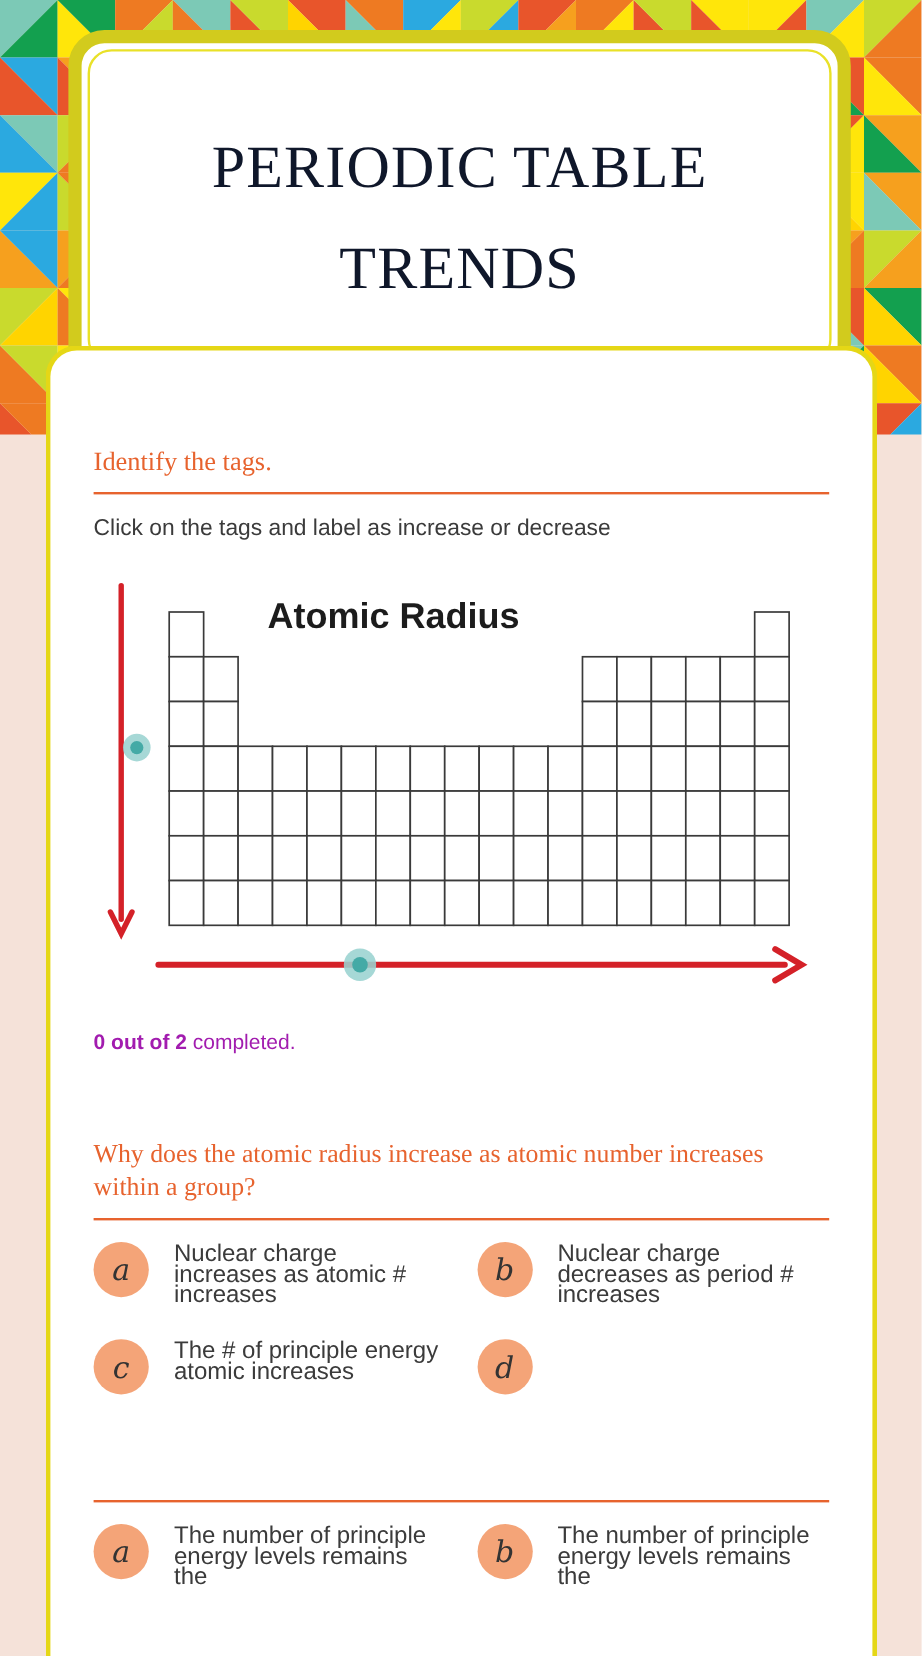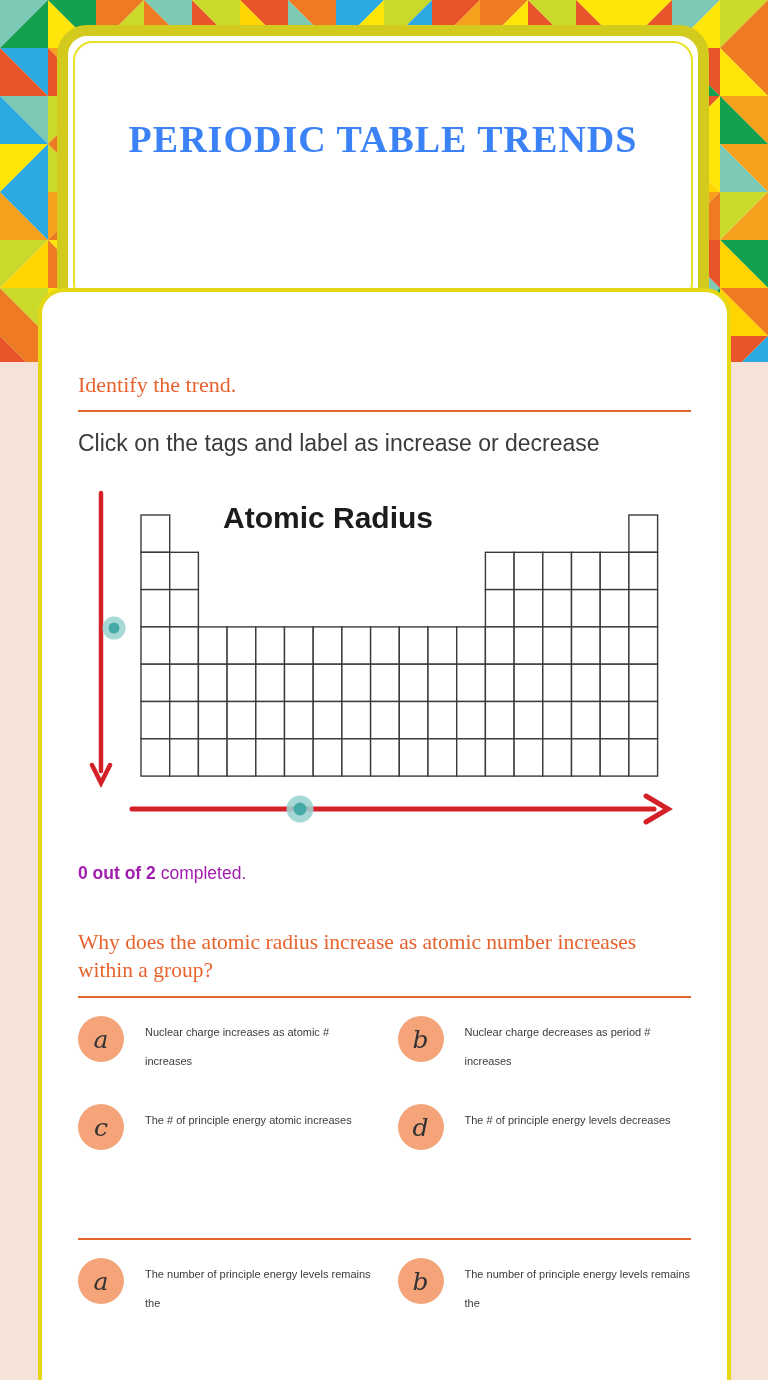--- a/index.html
+++ b/index.html
@@ -16,72 +16,72 @@
     position:absolute;left:57px;top:25px;width:630px;height:272px;
     background:#ffffff;border:11px solid #d2cb1d;border-radius:30px;
   }
   .title-card-inner{
     position:absolute;left:5px;top:5px;right:5px;bottom:5px;
     border:2.5px solid #e9e128;border-radius:20px;
   }
   .page-title{
     margin:0;padding:54px 20px 0;
     text-align:center;
-    font-family:"Liberation Serif",serif;font-weight:700;
-    font-size:38px;line-height:84px;letter-spacing:1px;
-    color:#3b82f6;
+    font-family:"Liberation Serif",serif;font-weight:400;
+    font-size:50px;line-height:84px;letter-spacing:1px;
+    color:#0f172a;
   }
   
   .content-card{
     position:absolute;left:38px;top:288px;width:693px;height:1100px;
     box-sizing:border-box;
     background:#ffffff;
     border:4px solid #e5d716;border-bottom:none;
     border-radius:26px 26px 0 0;
     padding:0 36px;
   }
   .section-heading{
     margin:80px 0 0;
     font-family:"Liberation Serif",serif;font-weight:400;
     font-size:22px;color:#e7632e;
   }
   hr.orange-rule{
     border:none;border-top:2px solid #e7632e;
     margin:12px 0 0;height:0;
   }
   .instruction{
-    margin-top:18px;font-size:23px;color:#3b3b3b;
+    margin-top:18px;font-size:19px;color:#3b3b3b;
   }
   .figure-wrap{position:relative;height:368px;margin-top:24px;}
   .figure-wrap svg{position:absolute;left:6px;top:0;}
   .progress-line{margin-top:14px;font-size:17.5px;color:#a21caf;}
   .progress-line b{font-weight:700;}
   
-  .question{margin-top:44px;}
+  .question{margin-top:68px;}
   .question + .question{margin-top:88px;}
   .question-prompt{
     margin:0;
     font-family:"Liberation Serif",serif;font-weight:400;
     font-size:21.5px;line-height:28px;color:#e7632e;
   }
   .options{
     margin-top:18px;
     display:grid;grid-template-columns:1fr 1fr;
     column-gap:26px;row-gap:28px;
   }
   .option{display:flex;align-items:flex-start;gap:21px;cursor:pointer;}
   .badge{
     width:46px;height:46px;flex:0 0 46px;border-radius:50%;
     background:#f4a478;
     display:flex;align-items:center;justify-content:center;
     font-family:"DejaVu Serif",serif;font-style:italic;
     font-size:25px;color:#333333;
   }
   .option-text{
-    font-size:11px;line-height:29px;color:#3b3b3b;padding-top:2px;
+    font-size:20px;line-height:17px;color:#3b3b3b;padding-top:2px;
     max-width:240px;
   }
 </style>
 </head>
 <body>
 
 <svg id="mosaic" xmlns="http://www.w3.org/2000/svg">
     <polygon points="0,0 48,0 0,48" fill="#7cc9b6"></polygon>
     <polygon points="48,0 48,48 0,48" fill="#13a04f"></polygon>
     <polygon points="48,0 96,48 48,48" fill="#ffe60a"></polygon>
@@ -341,21 +341,21 @@
   </svg>
 
 <div class="title-card">
   <div class="title-card-inner">
     <h1 class="page-title">PERIODIC TABLE TRENDS</h1>
   </div>
 </div>
 
 <div class="content-card">
 
-  <h2 class="section-heading">Identify the trend.</h2>
+  <h2 class="section-heading">Identify the tags.</h2>
   <hr class="orange-rule">
   <div class="instruction">Click on the tags and label as increase or decrease</div>
 
   <div class="figure-wrap">
     <svg id="figure-svg" width="600" height="352" viewBox="0 0 600 352" xmlns="http://www.w3.org/2000/svg">
         <g>
           <rect x="57.0" y="34.0" width="28.7" height="37.3" fill="#ffffff" stroke="#3a3a3a" stroke-width="1.4"></rect>
           <rect x="544.9" y="34.0" width="28.7" height="37.3" fill="#ffffff" stroke="#3a3a3a" stroke-width="1.4"></rect>
           <rect x="57.0" y="71.3" width="28.7" height="37.3" fill="#ffffff" stroke="#3a3a3a" stroke-width="1.4"></rect>
           <rect x="85.7" y="71.3" width="28.7" height="37.3" fill="#ffffff" stroke="#3a3a3a" stroke-width="1.4"></rect>
@@ -480,21 +480,20 @@
           <div class="option">
             <span class="badge">b</span>
             <span class="option-text">Nuclear charge decreases as period # increases</span>
           </div>
           <div class="option">
             <span class="badge">c</span>
             <span class="option-text">The # of principle energy atomic increases</span>
           </div>
           <div class="option">
             <span class="badge">d</span>
-            <span class="option-text">The # of principle energy levels decreases</span>
           </div>
         </div>
       </section>
       <section class="question">
         <hr class="orange-rule">
         <div class="options">
           <div class="option">
             <span class="badge">a</span>
             <span class="option-text">The number of principle energy levels remains the</span>
           </div>

